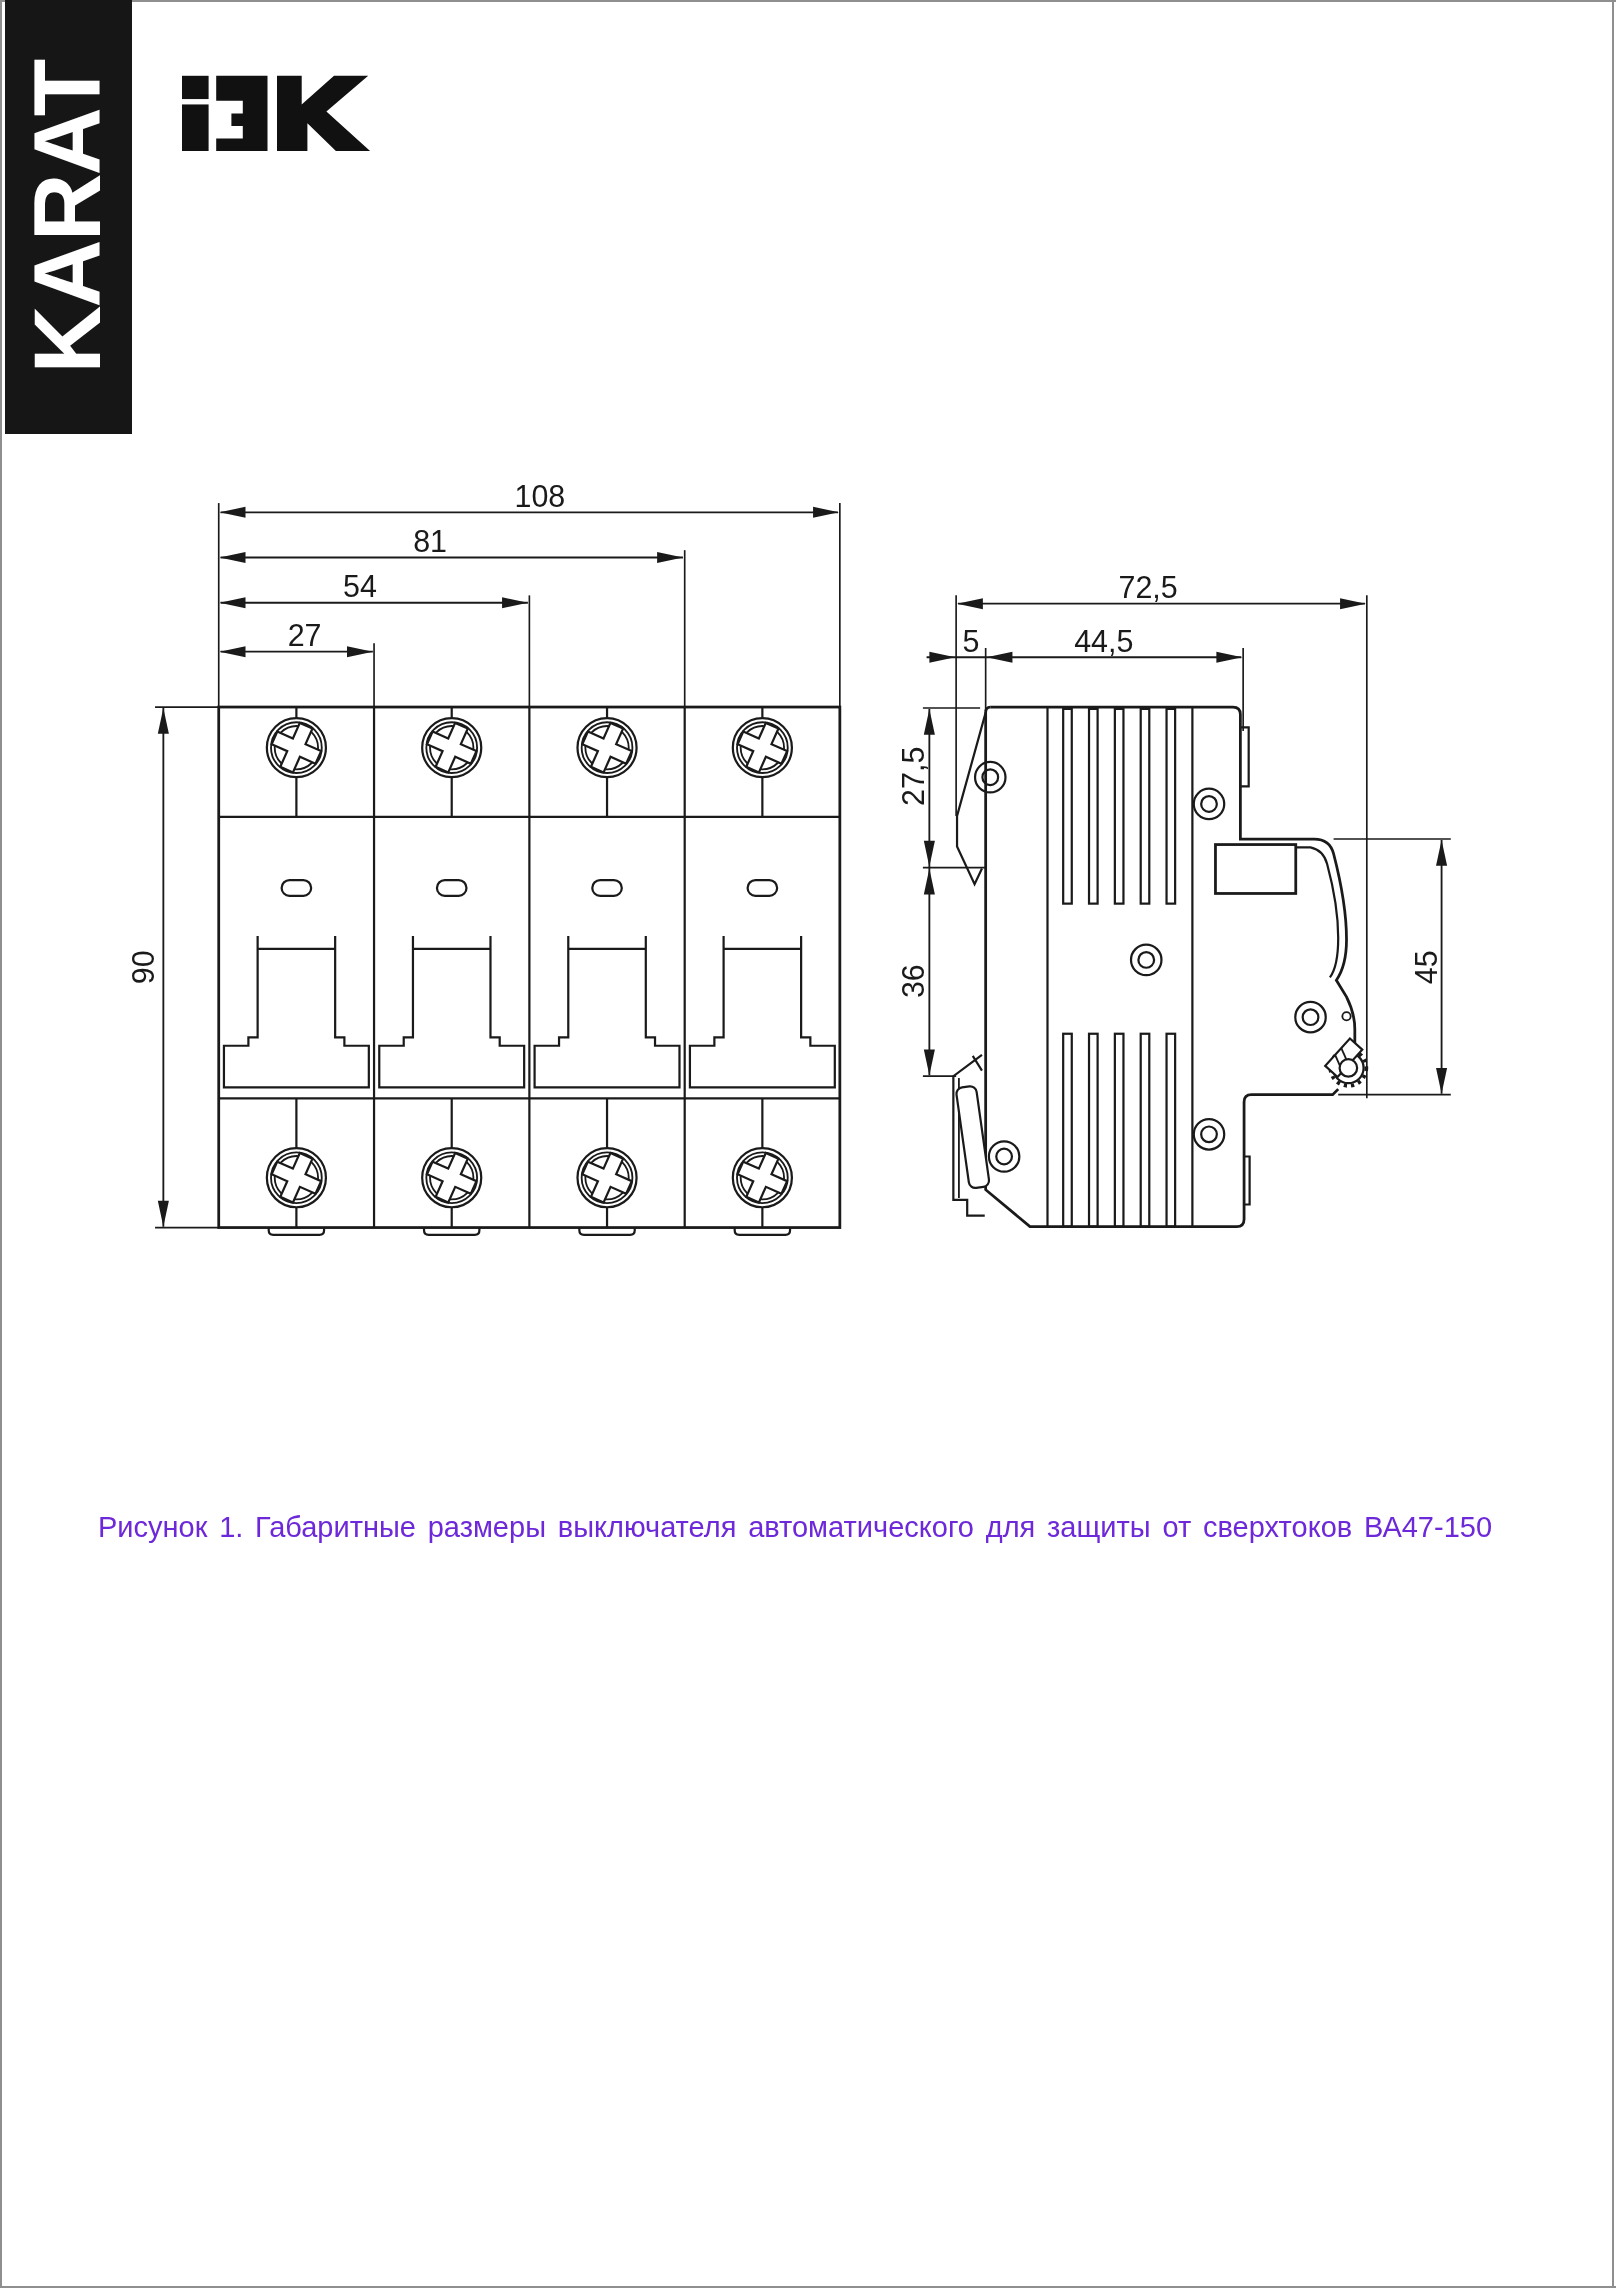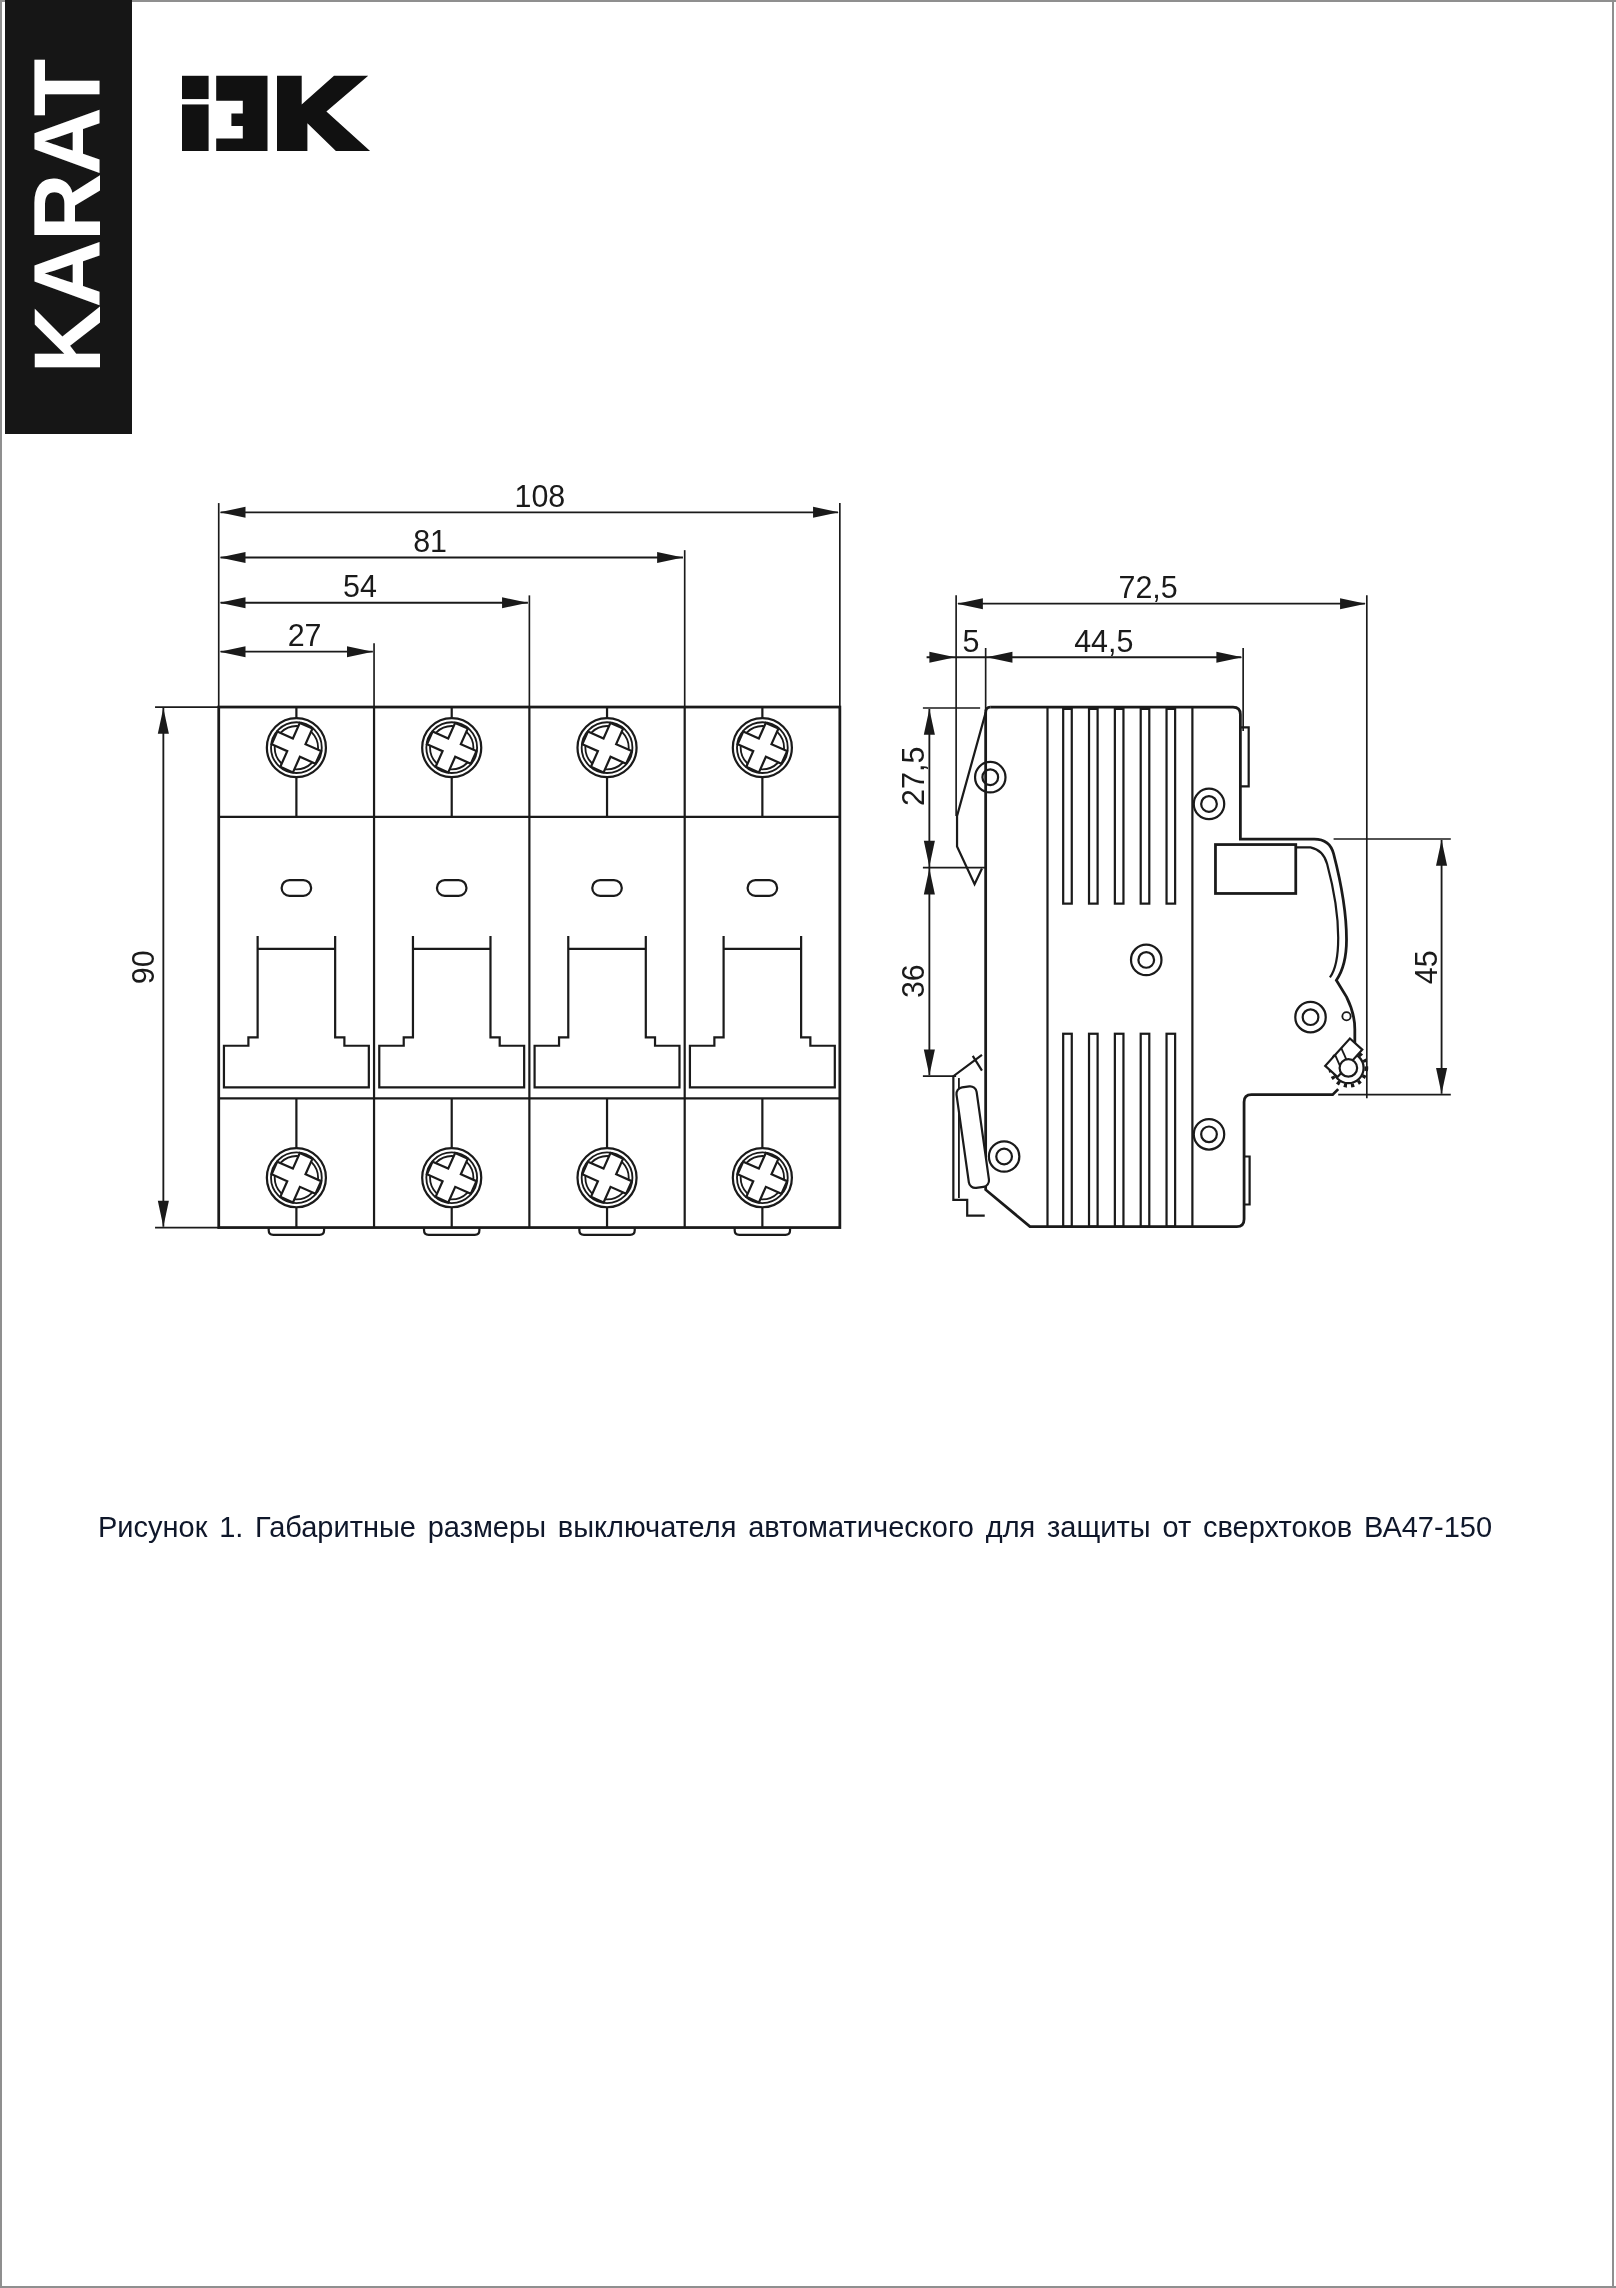--- a/index.html
+++ b/index.html
@@ -23,21 +23,21 @@
     color:#ffffff;font-size:94px;font-weight:700;letter-spacing:-1.8px;
     white-space:nowrap;
   }
   .iek-logo{position:absolute;left:182px;top:74px;width:190px;height:77px;}
   .sr-only{position:absolute;width:0.9px;height:0.9px;overflow:hidden;clip:rect(0 0 0 0);}
 
   .drawing-svg{position:absolute;left:0;top:0;}
 
   .caption{
     position:absolute;left:98px;top:1511px;width:1384px;
-    font-size:29px;color:#0f172a;word-spacing:3.7px;letter-spacing:0px;
+    font-size:29px;color:#6d28d9;word-spacing:3.7px;letter-spacing:0px;
     white-space:nowrap;
   }
 
   
   .ln{stroke:#1a1a1a;fill:none;}
   .w3{stroke-width:3px;}
   .w24{stroke-width:2.4px;}
   .w2{stroke-width:2px;}
   .w18{stroke-width:1.8px;}
   .whitefill{fill:#ffffff;}

